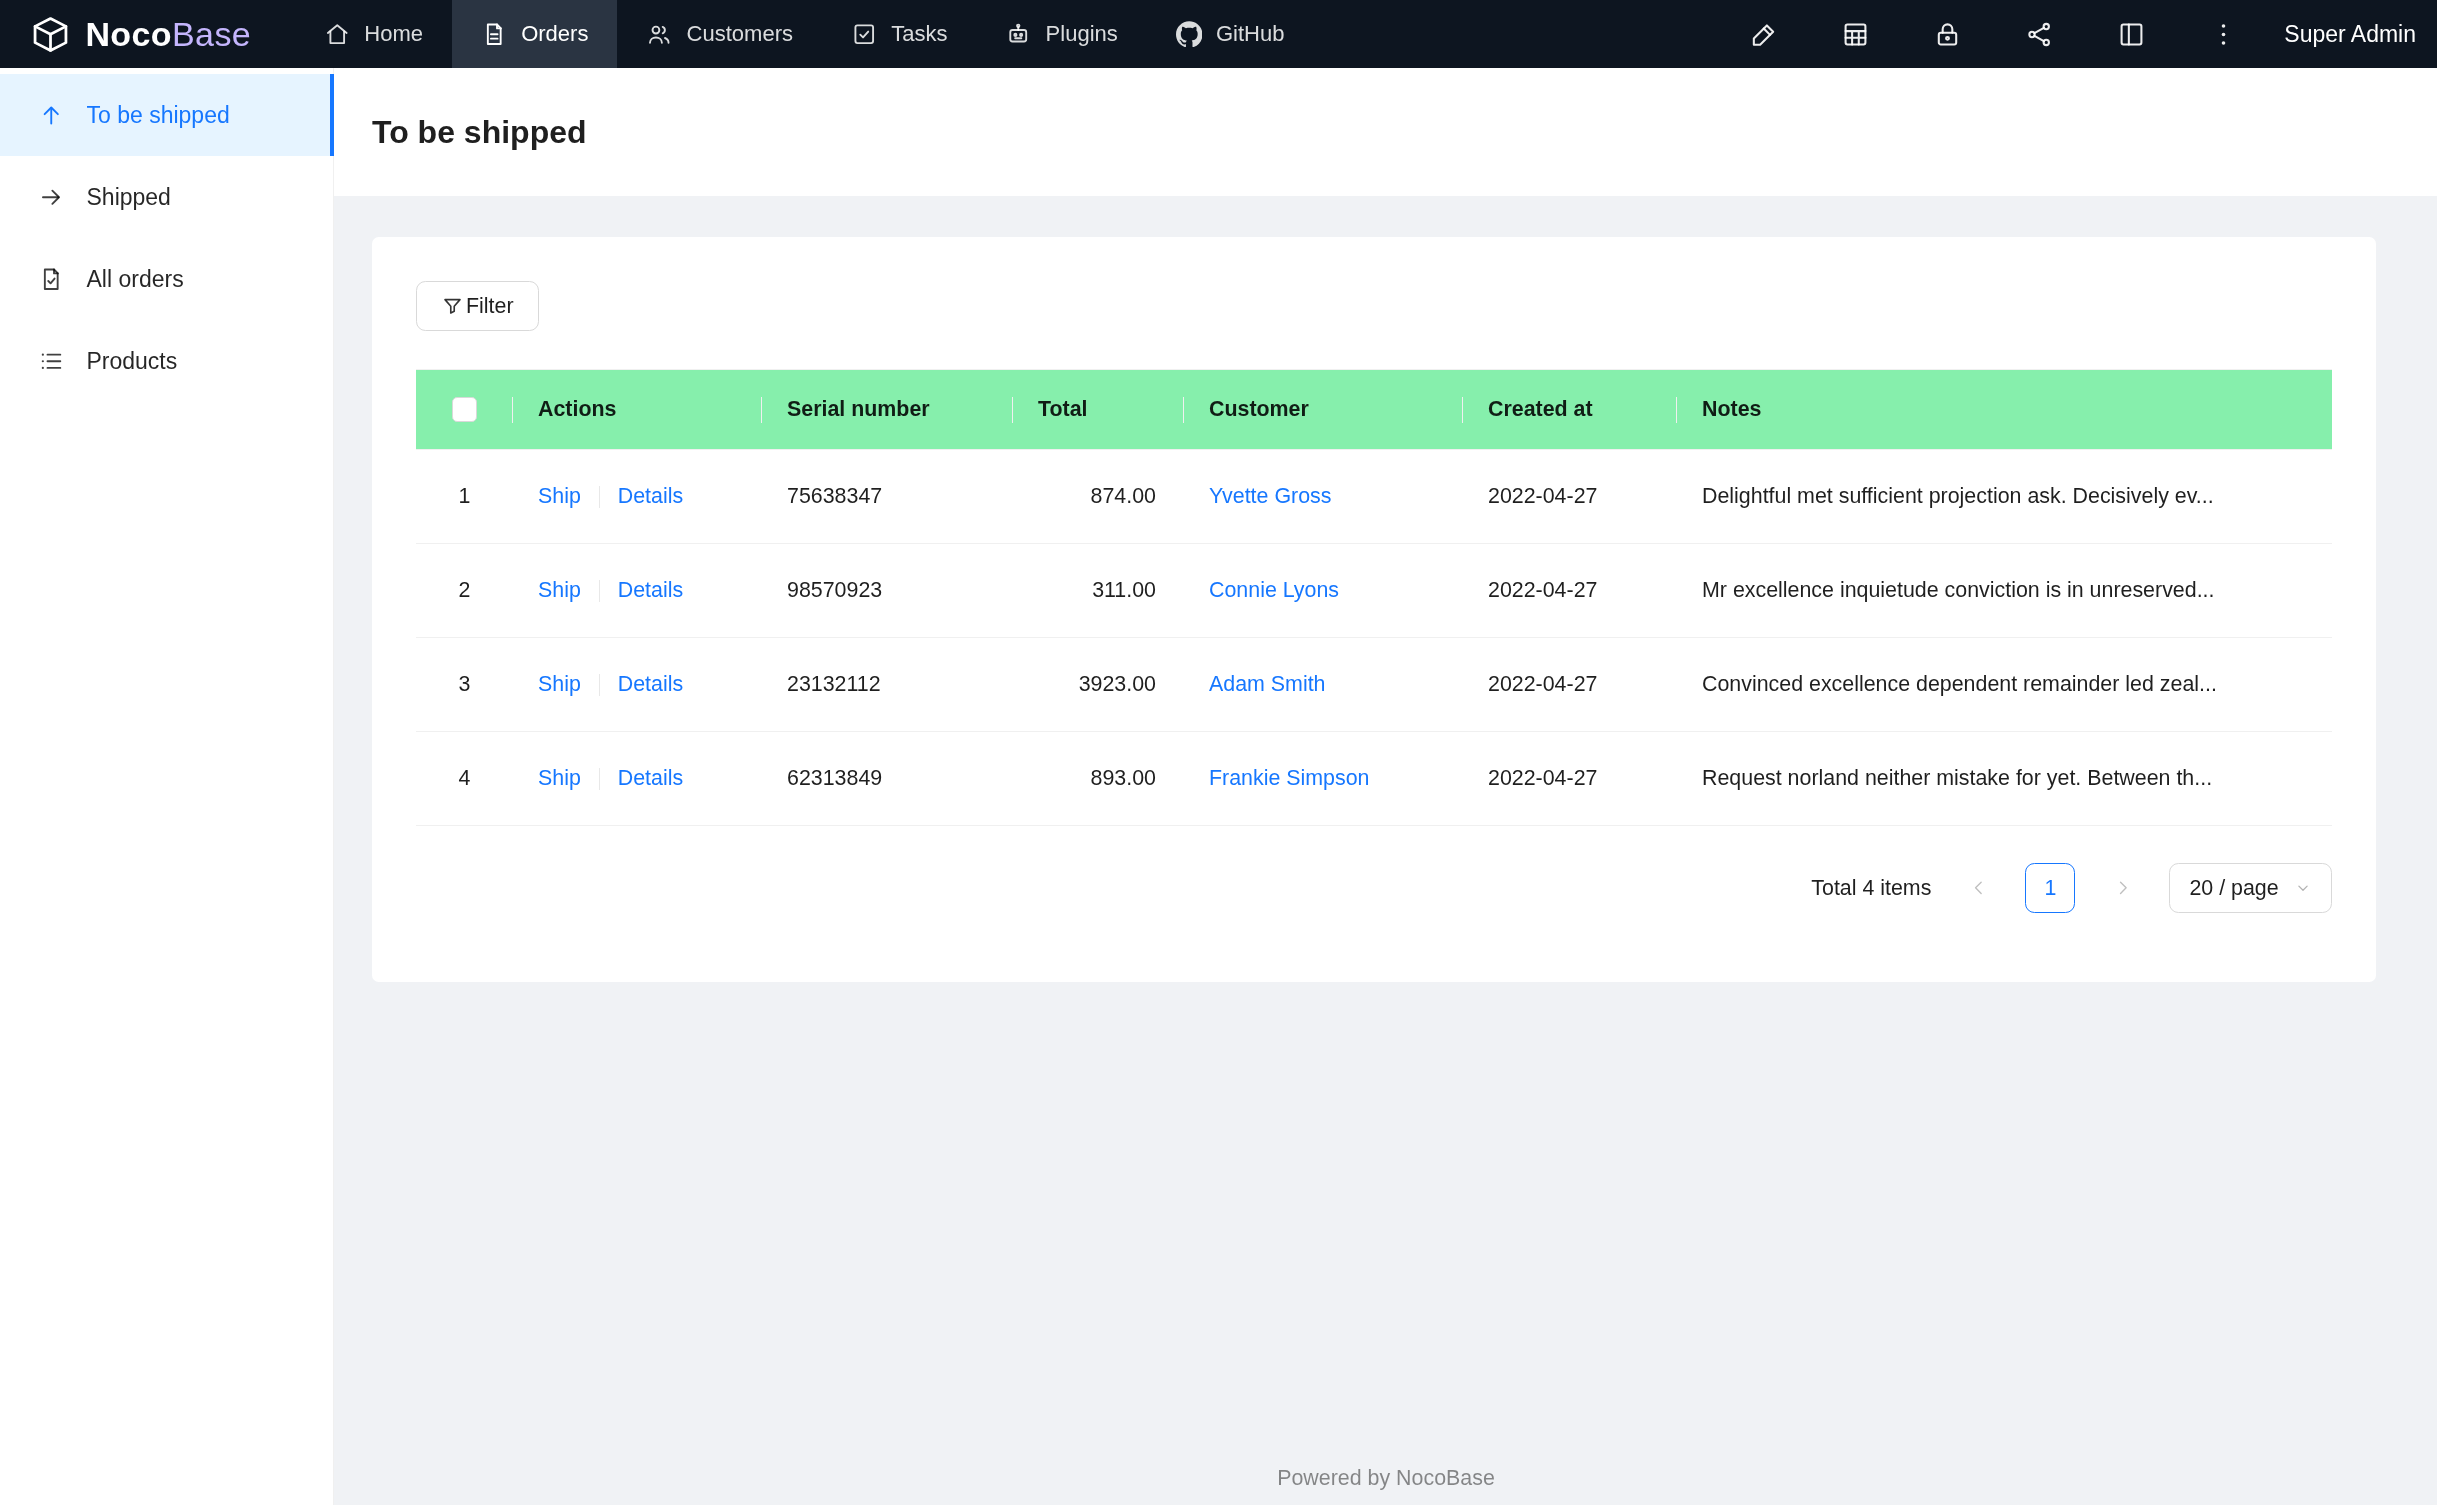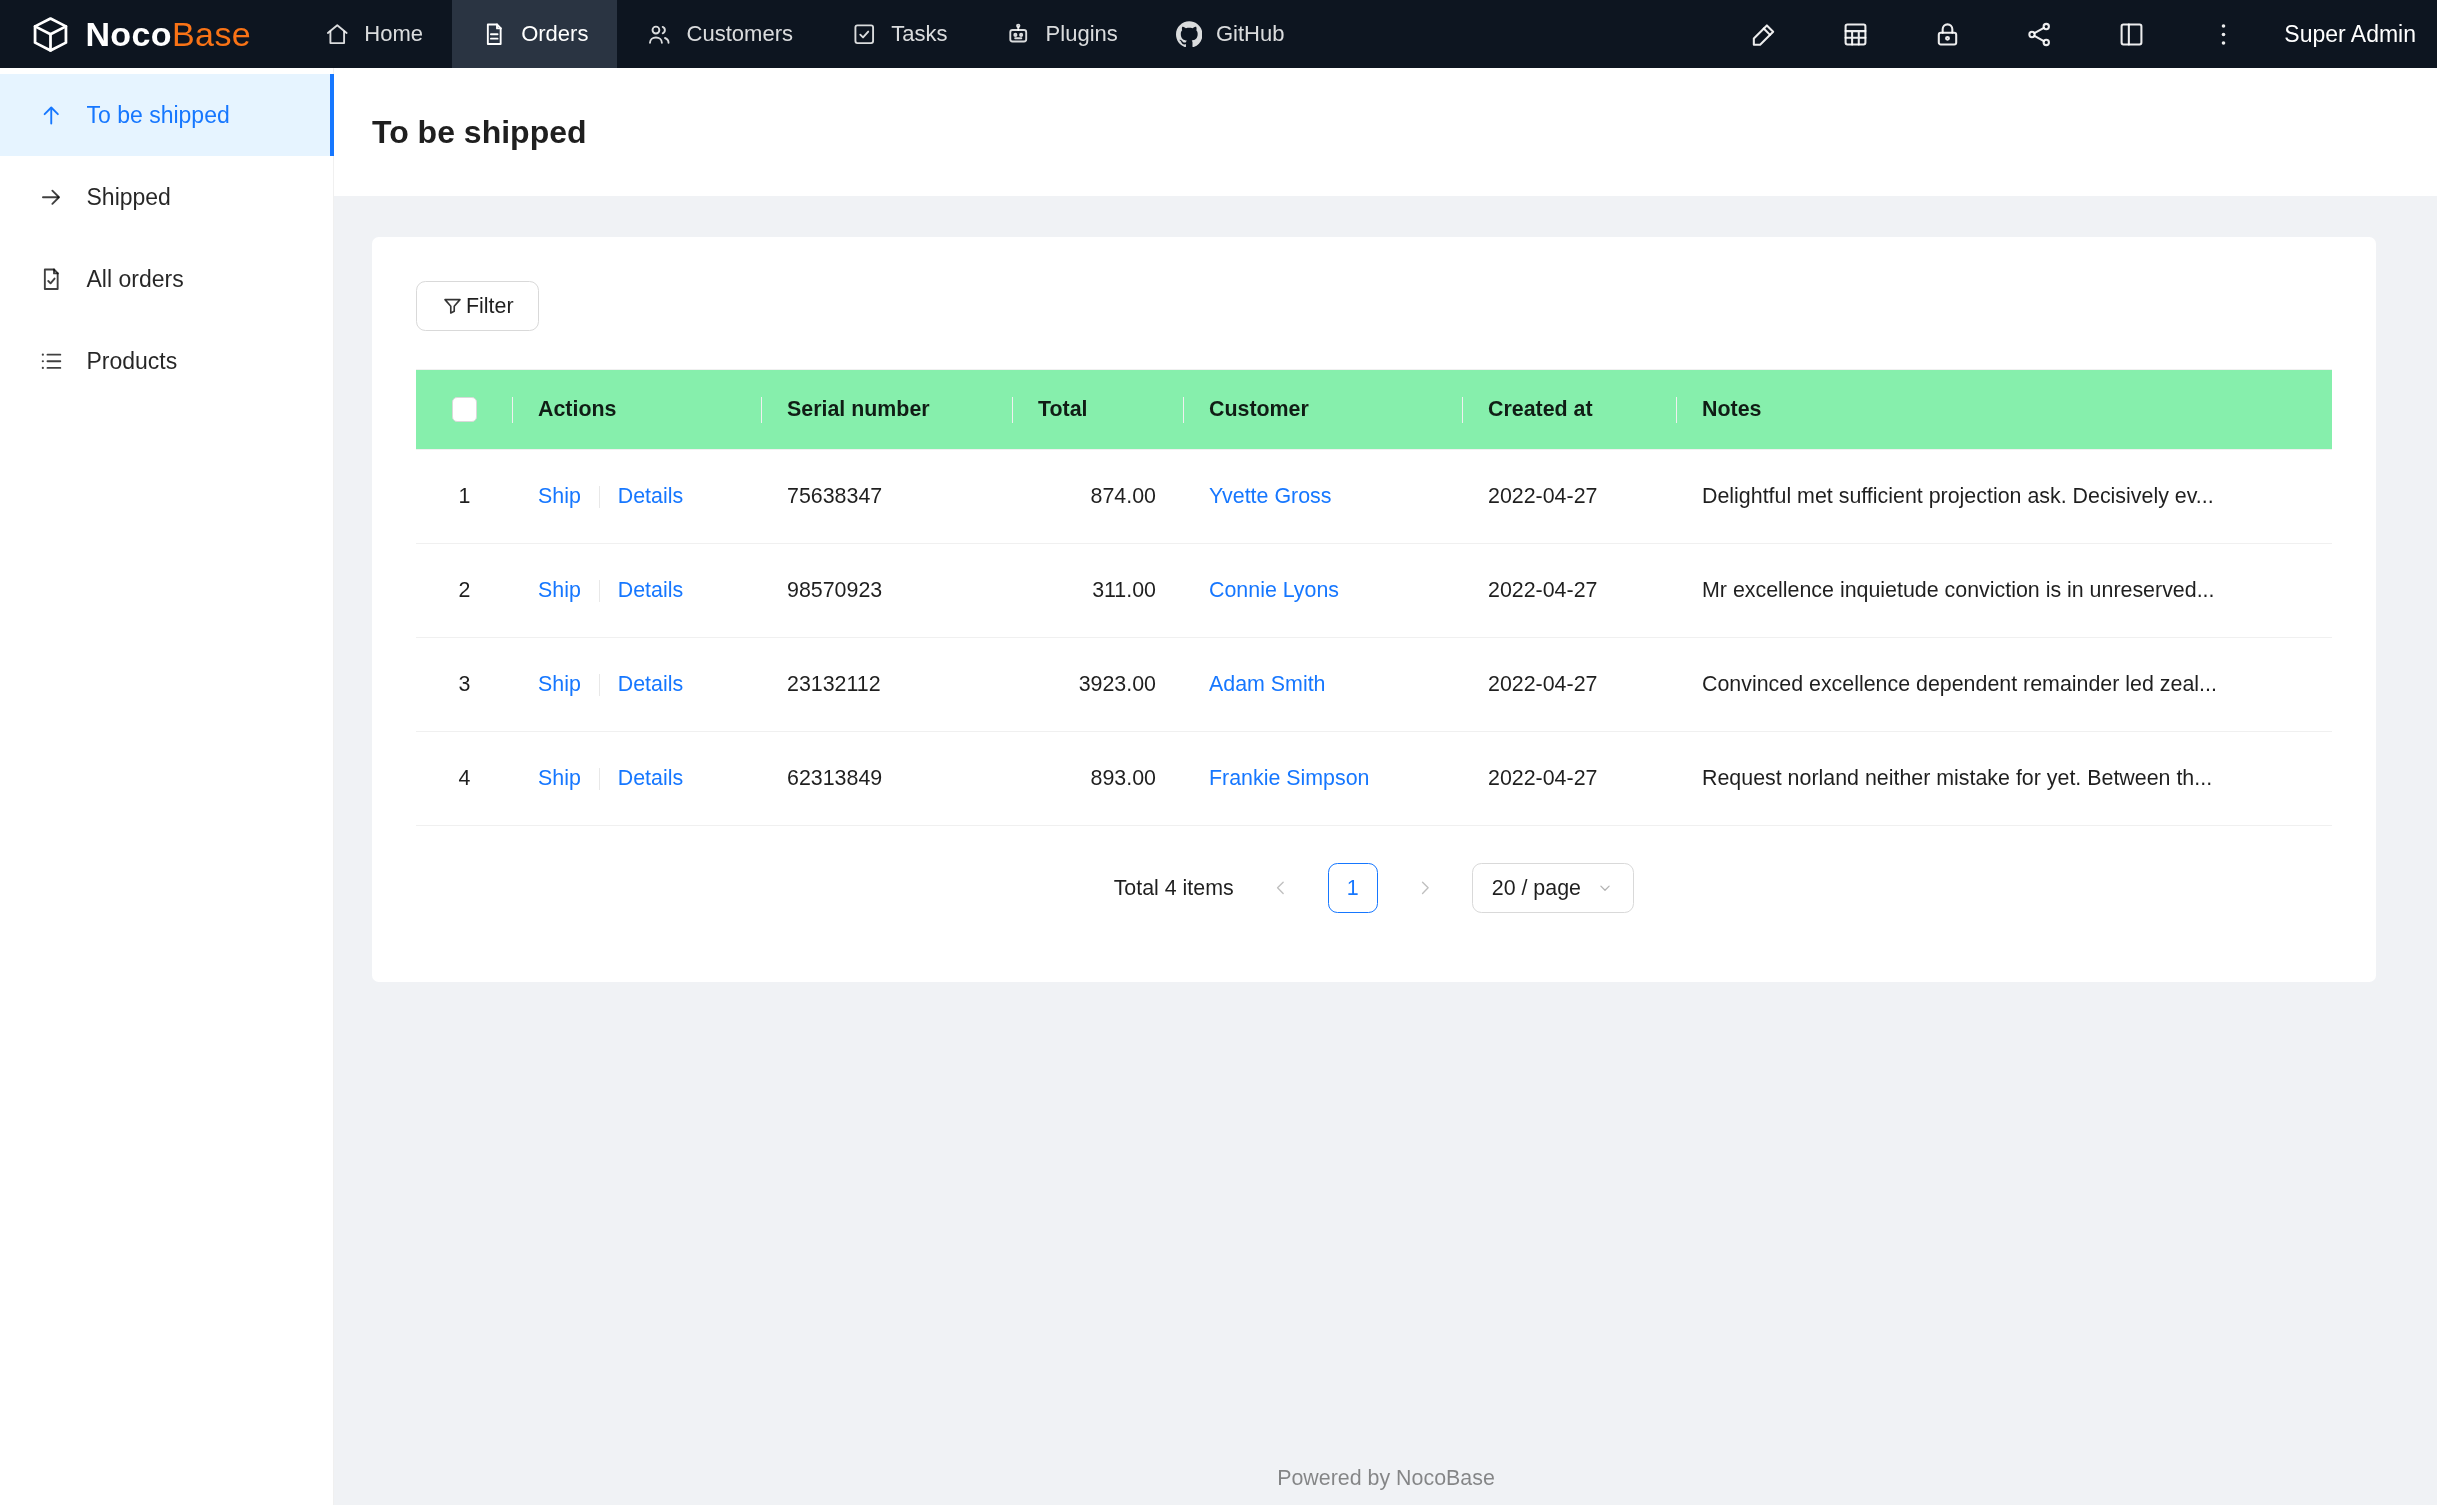--- a/index.html
+++ b/index.html
@@ -13,21 +13,21 @@
 
   
   .navbar {
     height:68px; background:var(--navbar-bg,#0d1520);
     display:flex; align-items:stretch; color:#fff;
   }
   .brand { display:flex; align-items:center; gap:15.4px; padding-left:31px; margin-right:44px; }
   .logo { width:39px; height:39px; color:#fff; }
   .brand-name { font-size:34px; letter-spacing:0.4px; white-space:nowrap; }
   .brand-bold { font-weight:700; color:#ffffff; }
-  .brand-light { font-weight:400; color:#f97316; }
+  .brand-light { font-weight:400; color:#c4b5fd; }
   .nav-items { display:flex; align-items:stretch; }
   .nav-item {
     display:flex; align-items:center; gap:13.7px; padding:0 29px;
     font-size:22px; color:rgba(255,255,255,.85); white-space:nowrap;
   }
   .nav-item.active { background:var(--navbar-active-bg,#2a3442); color:#fff; }
   .nav-item .icon { width:26.5px; height:26.5px; }
   .nav-right { margin-left:auto; display:flex; align-items:center; padding-right:22px; }
   .nav-tools { display:flex; align-items:center; gap:63px; }
   .nav-tool { width:29px; height:29px; color:rgba(255,255,255,.92); }
@@ -90,21 +90,21 @@
     background:#fff; display:inline-block; vertical-align:middle;
   }
   a.link { color:var(--accent,#1677ff); text-decoration:none; }
   .action-divider {
     display:inline-block; width:0.9px; height:22px; background:#e8e8e8;
     margin:0 18px; vertical-align:middle;
   }
 
   
   .pagination {
-    display:flex; align-items:center; justify-content:center; gap:22px;
+    display:flex; align-items:center; justify-content:flex-end; gap:22px;
     margin-top:37px; margin-bottom:25px; font-size:21.4px; color:rgba(0,0,0,.88);
   }
   .page-btn {
     width:50px; height:50px; display:flex; align-items:center; justify-content:center;
     color:rgba(0,0,0,.25);
   }
   .page-btn .icon { width:19.7px; height:19.7px; }
   .page-num {
     width:50px; height:50px; border:1.7px solid var(--accent,#1677ff); border-radius:9.4px;
     display:flex; align-items:center; justify-content:center;

